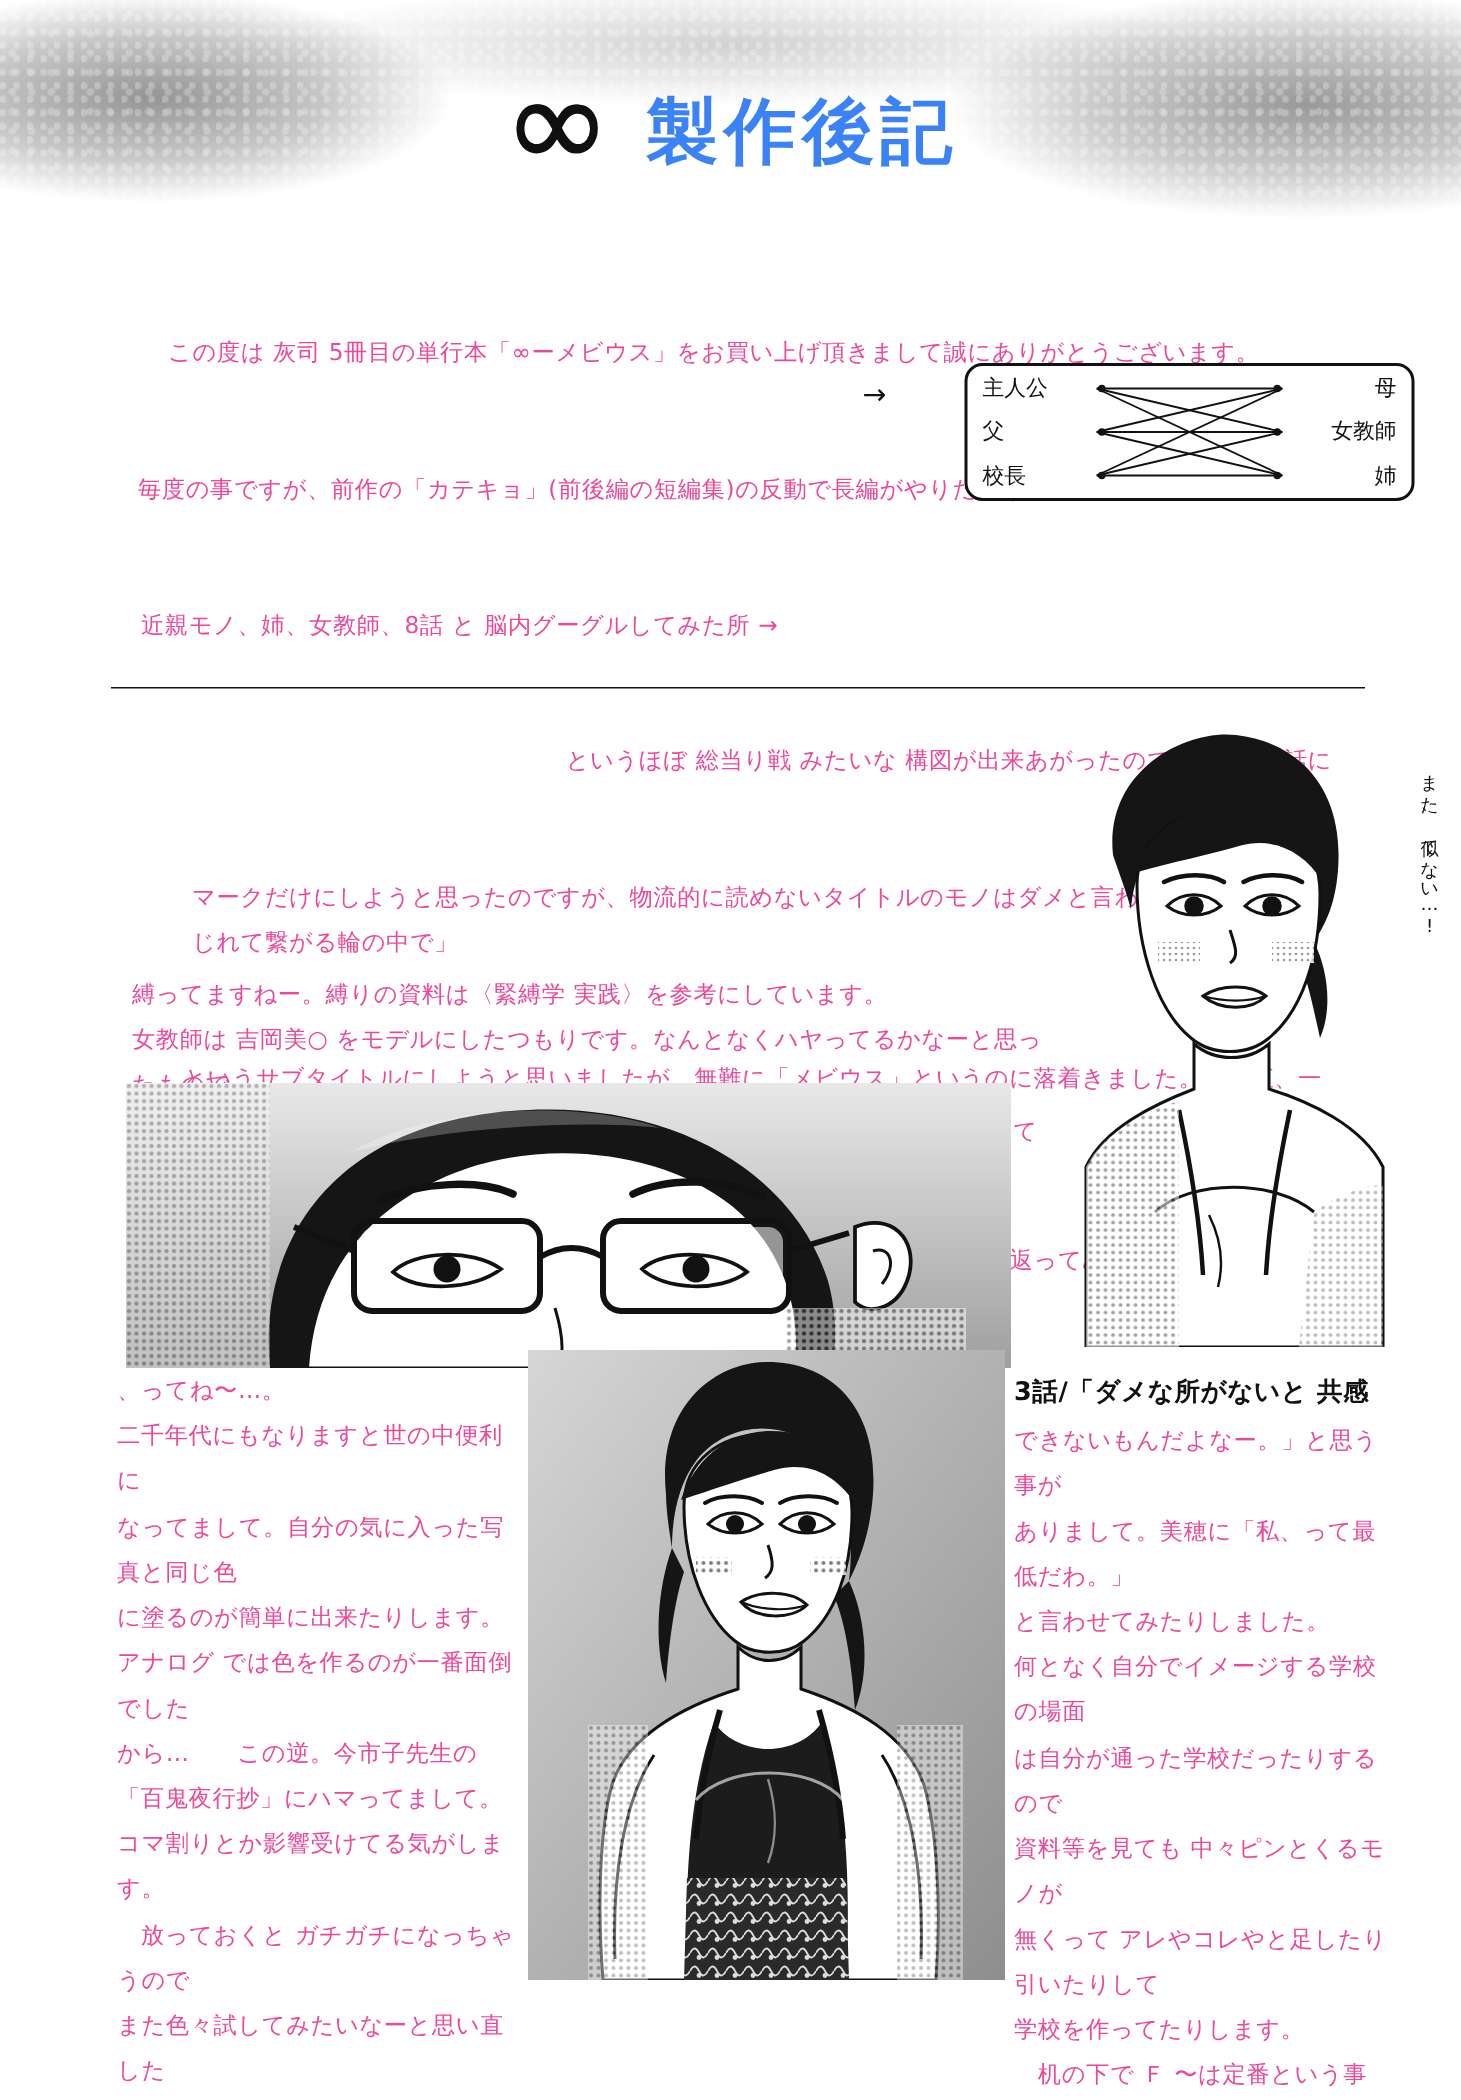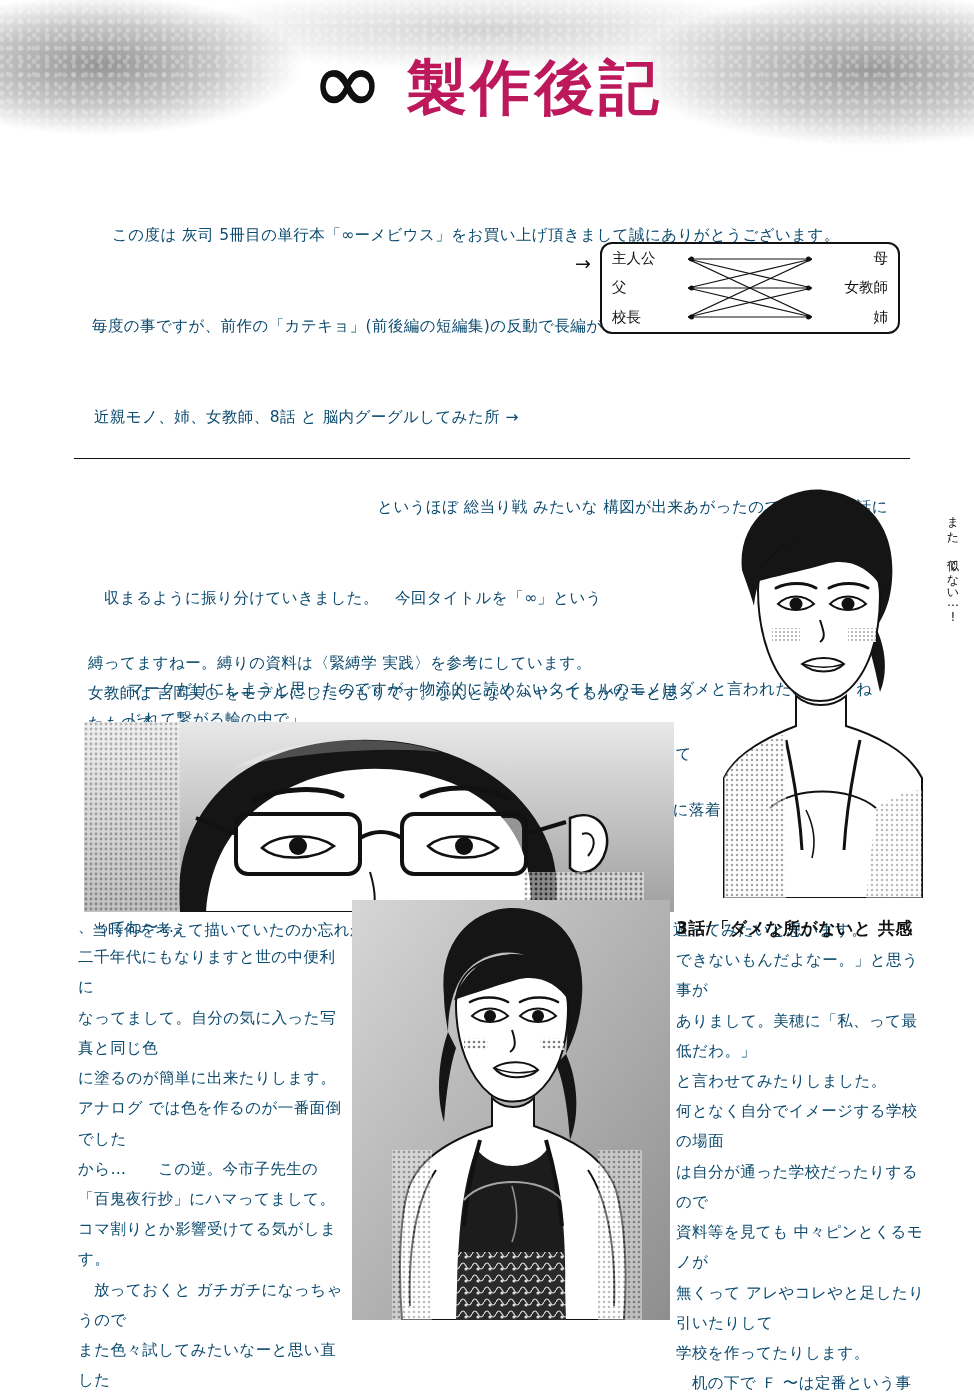--- a/index.html
+++ b/index.html
@@ -57,31 +57,31 @@
   .infinity-mark {
     font-size: 86px;
     line-height: 1;
     color: #101010;
     letter-spacing: -2px;
     transform: translateY(-6px);
     text-shadow: 1px 0 0 #101010, 0 1px 0 #101010;
   }
   .header-title {
     font-family: "DejaVu Sans", sans-serif;
-    font-size: 60px;
+    font-size: 48px;
     font-weight: 700;
-    color: #be185d;
+    color: #3b82f6;
     letter-spacing: 4px;
     white-space: nowrap;
   }
 
   
   .hw {
     font-family: "DejaVu Sans", sans-serif;
-    color: #0c4a6e;
+    color: #ec4899;
     font-size: 15.5px;
     line-height: 1.95;
     letter-spacing: 0.4px;
     white-space: pre-wrap;
   }
 
   
   .intro {
     position: absolute;
     top: 160px;
@@ -95,21 +95,21 @@
   .intro .l4 { margin-left: 16px; text-align: right; }
   .intro .l5 { margin-left: 16px; }
   .intro .l6 { margin-left: 40px; }
   .intro .l7 { margin-left: 34px; }
   .intro .l9 { margin-left: 4px; }
 
   
   .relation-box {
     position: absolute;
     top: 242px;
-    left: 600px;
+    left: 643px;
     width: 296px;
     height: 88px;
     border: 2px solid #111;
     border-radius: 12px;
     background: #fff;
   }
   .relation-grid {
     position: absolute;
     inset: 0;
     display: grid;
@@ -242,21 +242,20 @@
   <div class="header">
     <div class="infinity-mark">∞</div>
     <div class="header-title">製作後記</div>
   </div>
 
   <div class="intro hw">
     <span class="line l1">この度は 灰司 5冊目の単行本「∞ーメビウス」をお買い上げ頂きまして誠にありがとうございます。</span>
     <span class="line l2">毎度の事ですが、前作の「カテキョ」(前後編の短編集)の反動で長編がやりたくなった訳ですが、</span>
     <span class="line l3">近親モノ、姉、女教師、8話 と 脳内グーグルしてみた所 →</span>
     <span class="line l4">というほぼ 総当り戦 みたいな 構図が出来あがったので、これを8話に</span>
-    <span class="line l5">収まるように振り分けていきました。　今回タイトルを「∞」という</span>
     <span class="line l6">マークだけにしようと思ったのですが、物流的に読めないタイトルのモノはダメと言われたので、「ねじれて繋がる輪の中で」</span>
     <span class="line l7">というサブタイトルにしようと思いましたが、無難に「メビウス」というのに落着きました。　正直、一年以上前のモノなので</span>
     <span class="line l9">当時何を考えて描いていたのか忘れかけてますが、自分でも読み返しながら振り返ってみたいと思います。</span>
   </div>
 
   <div class="arrow-to-box">→</div>
   <div class="relation-box">
     <div class="relation-grid">
       <div class="lft">
         <span>主人公</span><span class="dot"></span>

